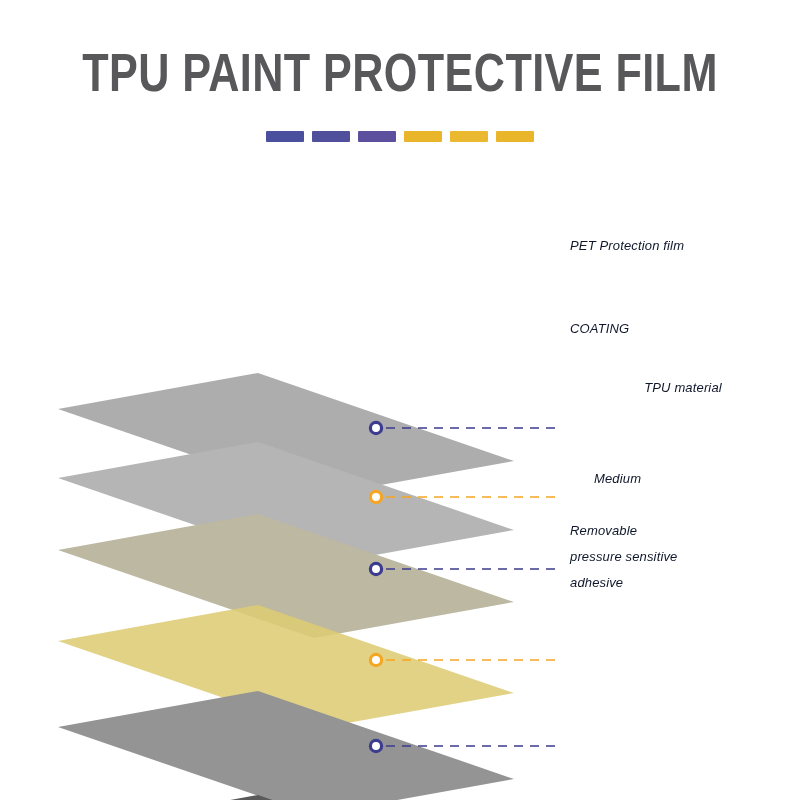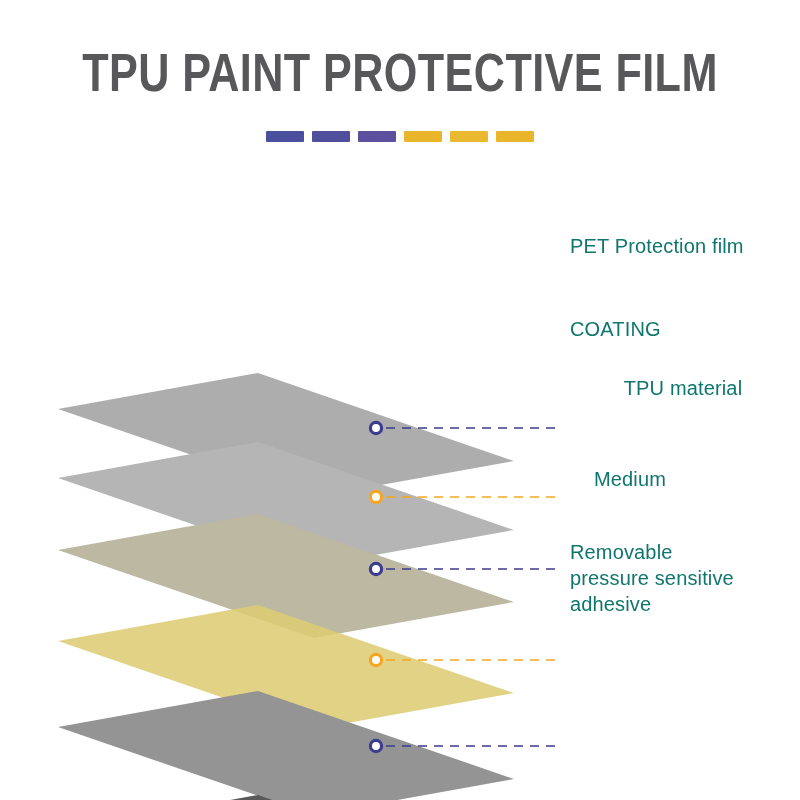--- a/index.html
+++ b/index.html
@@ -89,26 +89,27 @@
     top: 0;
     width: 800px;
     height: 625px;
     pointer-events: none;
   }
   .label {
     position: absolute;
     left: 570px;
     width: 226px;
     font-family: "Liberation Sans", sans-serif;
-    font-size: 20px;
+    font-size: 13px;
     line-height: 26px;
-    color: #0f766e;
+    color: #0f172a;
     letter-spacing: 0.15px;
     white-space: pre-line;
     pointer-events: auto;
+    font-style: italic;
   }
 </style>
 </head>
 <body>
 
 <div id="root">
 
   <div class="header">
     <div class="title">TPU PAINT PROTECTIVE FILM</div>
     <div class="dash-row" id="dash-row">
@@ -140,19 +141,19 @@
         <line x1="386" y1="571" x2="556" y2="571" stroke="#3b3b8f" stroke-width="1.6" stroke-dasharray="9 7"></line>
         <circle cx="376" cy="571" r="5.6" fill="#ffffff" stroke="#3b3b8f" stroke-width="3.2"></circle>
         <line x1="386" y1="675" x2="556" y2="675" stroke="#f5a623" stroke-width="1.6" stroke-dasharray="9 7"></line>
         <circle cx="376" cy="675" r="5.6" fill="#ffffff" stroke="#f5a623" stroke-width="3.2"></circle>
       </svg>
     <div class="labels" id="labels">
         <div class="label" style="top: 58px;">PET Protection film</div>
         <div class="label" style="top: 141px;">COATING</div>
         <div class="label" style="top: 200px; text-align: center;">TPU material</div>
         <div class="label" style="top: 291px; margin-left: 24px;">Medium</div>
-        <div class="label" style="top: 364px;">Removable
+        <div class="label" style="top: 343px;">Removable
 pressure sensitive
 adhesive</div>
       </div>
   </div>
 
 </div>
 
 </body></html>

